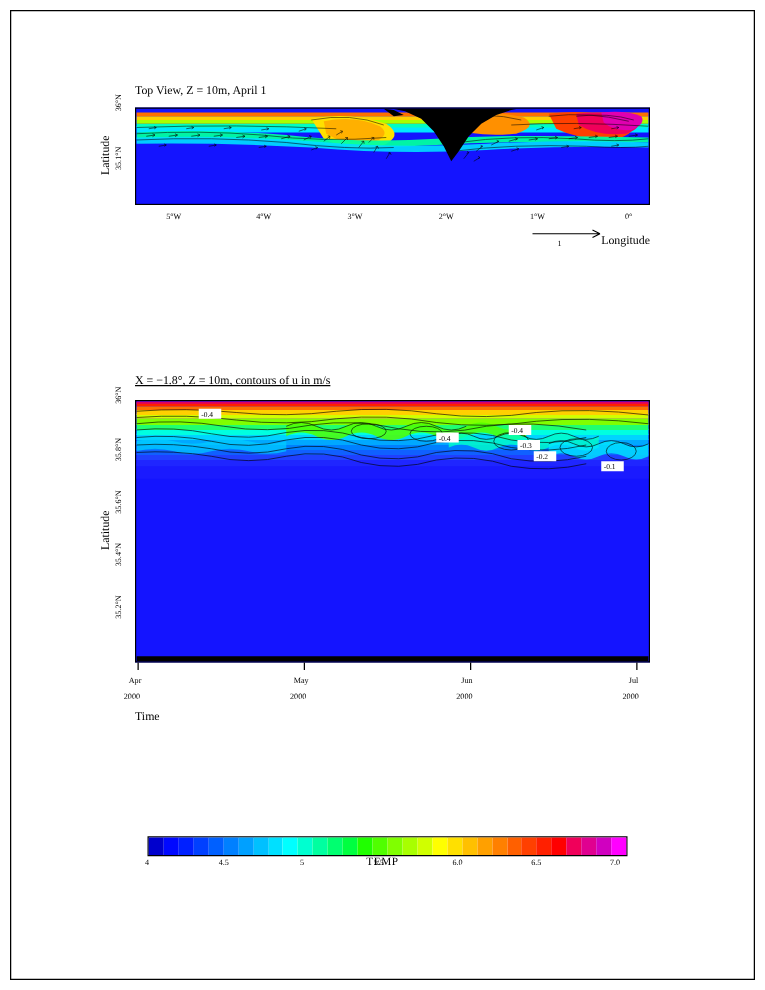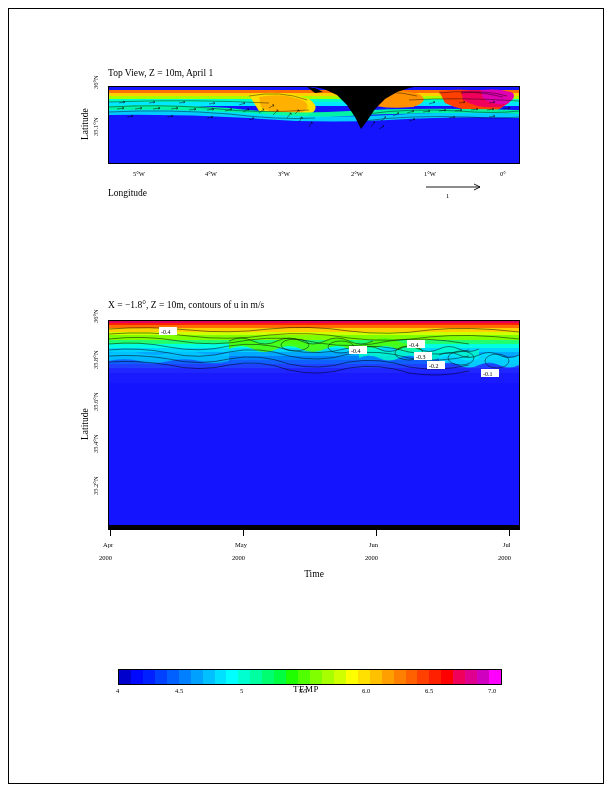--- a/index.html
+++ b/index.html
@@ -153,30 +153,30 @@
 <div class="tick-label" style="left:92px;top:89px;transform:rotate(-90deg);transform-origin:left top;">36°N</div>
 <div class="tick-label" style="left:92px;top:136px;transform:rotate(-90deg);transform-origin:left top;">35.1°N</div>
 <div class="axis-label" style="left:80px;top:140px;transform:rotate(-90deg);transform-origin:left top;">Latitude</div>
 
 <div class="tick-label" style="left:133px;top:170px;">5°W</div>
 <div class="tick-label" style="left:205px;top:170px;">4°W</div>
 <div class="tick-label" style="left:278px;top:170px;">3°W</div>
 <div class="tick-label" style="left:351px;top:170px;">2°W</div>
 <div class="tick-label" style="left:424px;top:170px;">1°W</div>
 <div class="tick-label" style="left:500px;top:170px;">0°</div>
-<div class="axis-label" style="left:108px;top:188px;width:412px;text-align:left;">Longitude</div>
+<div class="axis-label" style="left:108px;top:188px;width:412px;text-align:right;">Longitude</div>
 
 <div class="vec-key" style="left:424px;top:180px;">
   <svg width="70" height="20" viewBox="0 0 70 20">
     <path d="M2 7 L56 7 M56 7 L50 4 M56 7 L50 10" stroke="#000" fill="none" stroke-width="0.9"></path>
   </svg>
 </div>
 <div class="tick-label" style="left:446px;top:192px;">1</div>
 
-<div class="fig-title" style="left:108px;top:300px;width:412px;">X = −1.8°, Z = 10m, contours of u in m/s</div>
+<div class="fig-title" style="left:108px;top:300px;width:412px;text-decoration:underline;">X = −1.8°, Z = 10m, contours of u in m/s</div>
 
 <div class="plotbox" id="panel-mid">
   <svg width="410" height="208" viewBox="0 0 410 208">
 
     <rect x="0" y="0" width="410" height="208" fill="#1414ff"></rect>
 
     <rect x="0" y="50" width="410" height="12" fill="#1a1aff"></rect>
     <rect x="0" y="46" width="410" height="6" fill="#1f26ff"></rect>
     <rect x="0" y="42" width="410" height="5" fill="#2040ff"></rect>
     <rect x="0" y="38" width="410" height="5" fill="#1060ff"></rect>
@@ -250,21 +250,21 @@
 
 <div class="tick-label" style="left:103px;top:541px;">Apr</div>
 <div class="tick-label" style="left:99px;top:554px;">2000</div>
 <div class="tick-label" style="left:235px;top:541px;">May</div>
 <div class="tick-label" style="left:232px;top:554px;">2000</div>
 <div class="tick-label" style="left:369px;top:541px;">Jun</div>
 <div class="tick-label" style="left:365px;top:554px;">2000</div>
 <div class="tick-label" style="left:503px;top:541px;">Jul</div>
 <div class="tick-label" style="left:498px;top:554px;">2000</div>
 
-<div class="axis-label" style="left:108px;top:569px;width:412px;text-align:center;">Time</div>
+<div class="axis-label" style="left:108px;top:569px;width:412px;text-align:left;">Time</div>
 
 <div id="colorbar">
     <div class="cb-cell" style="background: rgb(0, 0, 205);"></div>
     <div class="cb-cell" style="background: rgb(0, 8, 255);"></div>
     <div class="cb-cell" style="background: rgb(0, 32, 255);"></div>
     <div class="cb-cell" style="background: rgb(0, 64, 255);"></div>
     <div class="cb-cell" style="background: rgb(0, 96, 255);"></div>
     <div class="cb-cell" style="background: rgb(0, 128, 255);"></div>
     <div class="cb-cell" style="background: rgb(0, 160, 255);"></div>
     <div class="cb-cell" style="background: rgb(0, 192, 255);"></div>

